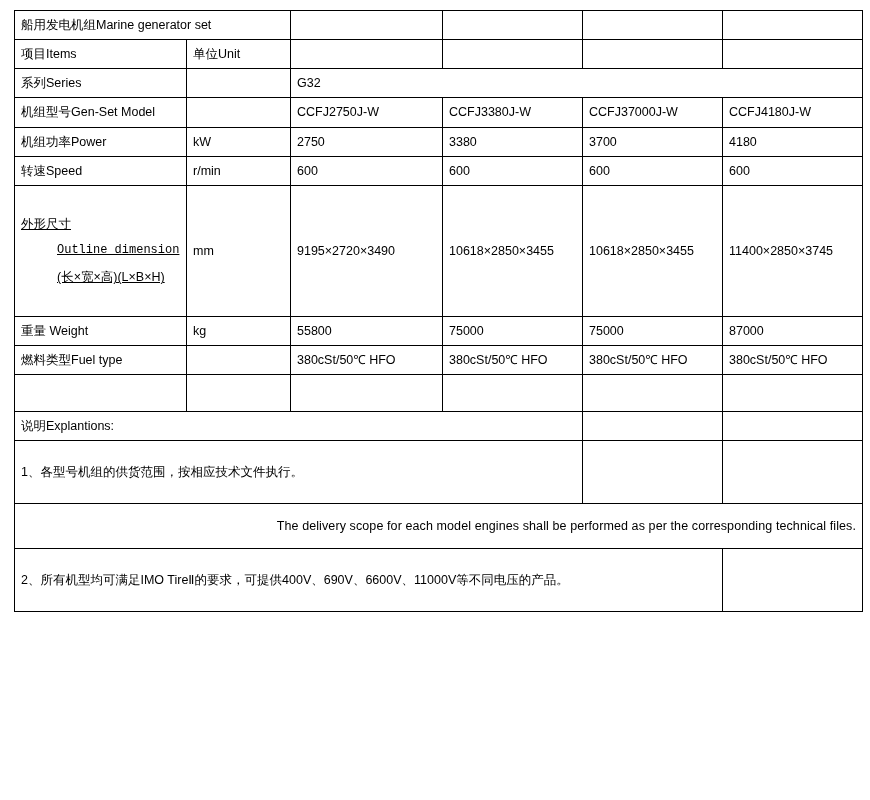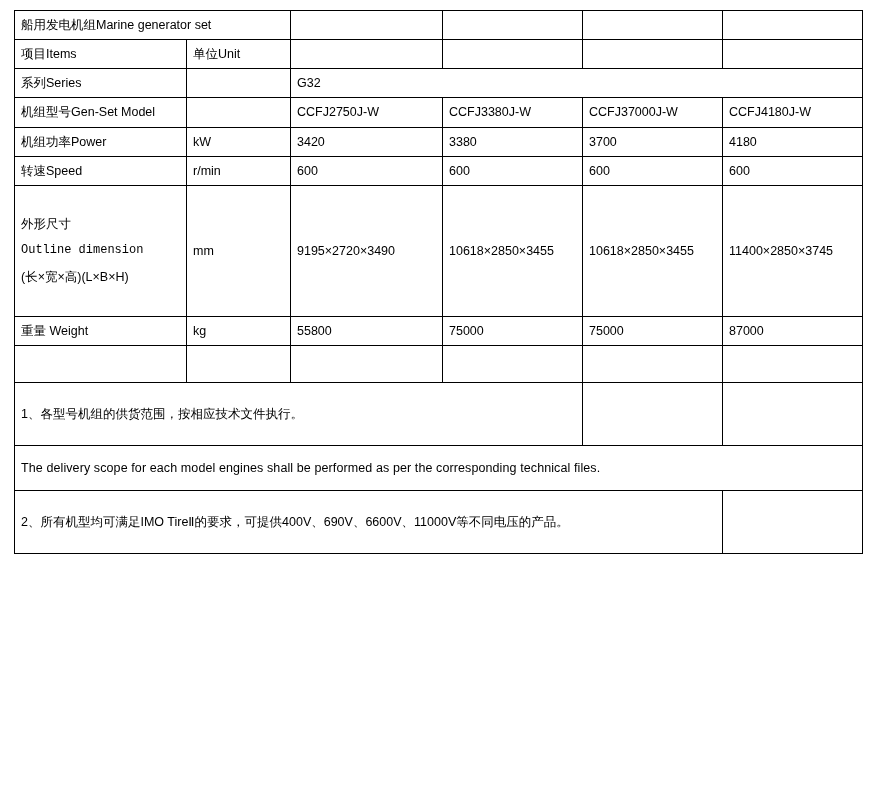--- a/index.html
+++ b/index.html
@@ -43,26 +43,29 @@
   }
   .en {
     font-family: "Liberation Mono", monospace;
     font-size: 12px;
   }
   .cell-tall {
     height: 120px;
   }
   .cell-note {
     height: 34px;
+    text-align: right;
   }
   .note-line {
     display: block;
+    text-decoration: underline;
   }
   .note-gap {
     margin-top: 9px;
+    margin-left: 36px;
   }
   .nowrap-note {
     font-family: "Liberation Mono", monospace;
     font-size: 12.5px;
     letter-spacing: 0.1px;
   }
   .blank-row td {
     height: 26px;
   }
 </style>
@@ -111,21 +114,21 @@
         <td class="mono">CCFJ2750J-W</td>
         <td class="mono">CCFJ3380J-W</td>
         <td class="mono">CCFJ37000J-W</td>
         <td class="mono">CCFJ4180J-W</td>
       </tr>
 
 
       <tr>
         <td class="label">机组功率Power</td>
         <td class="mono">kW</td>
-        <td class="mono">3420</td>
+        <td class="mono">2750</td>
         <td class="mono">3380</td>
         <td class="mono">3700</td>
         <td class="mono">4180</td>
       </tr>
 
 
       <tr>
         <td class="label">转速Speed</td>
         <td class="mono">r/min</td>
         <td class="mono">600</td>
@@ -150,30 +153,43 @@
       <tr>
         <td class="label">重量 Weight</td>
         <td class="mono">kg</td>
         <td class="mono">55800</td>
         <td class="mono">75000</td>
         <td class="mono">75000</td>
         <td class="mono">87000</td>
       </tr>
 
 
+      <tr>
+        <td class="label">燃料类型Fuel type</td>
+        <td class="mono"></td>
+        <td class="mono">380cSt/50℃ HFO</td>
+        <td class="mono">380cSt/50℃ HFO</td>
+        <td class="mono">380cSt/50℃ HFO</td>
+        <td class="mono">380cSt/50℃ HFO</td>
+      </tr>
 
       <tr class="blank-row">
         <td></td>
         <td></td>
         <td></td>
         <td></td>
         <td></td>
         <td></td>
       </tr>
 
+      <tr>
+        <td colspan="4" class="label">说明Explantions:</td>
+        <td></td>
+        <td></td>
+      </tr>
 
       <tr>
         <td colspan="4" class="label" style="height:52px">1、各型号机组的供货范围，按相应技术文件执行。</td>
         <td></td>
         <td></td>
       </tr>
 
       <tr>
         <td colspan="6" class="nowrap-note cell-note">The delivery scope for each model engines shall be performed as per the corresponding technical files.</td>
       </tr>

